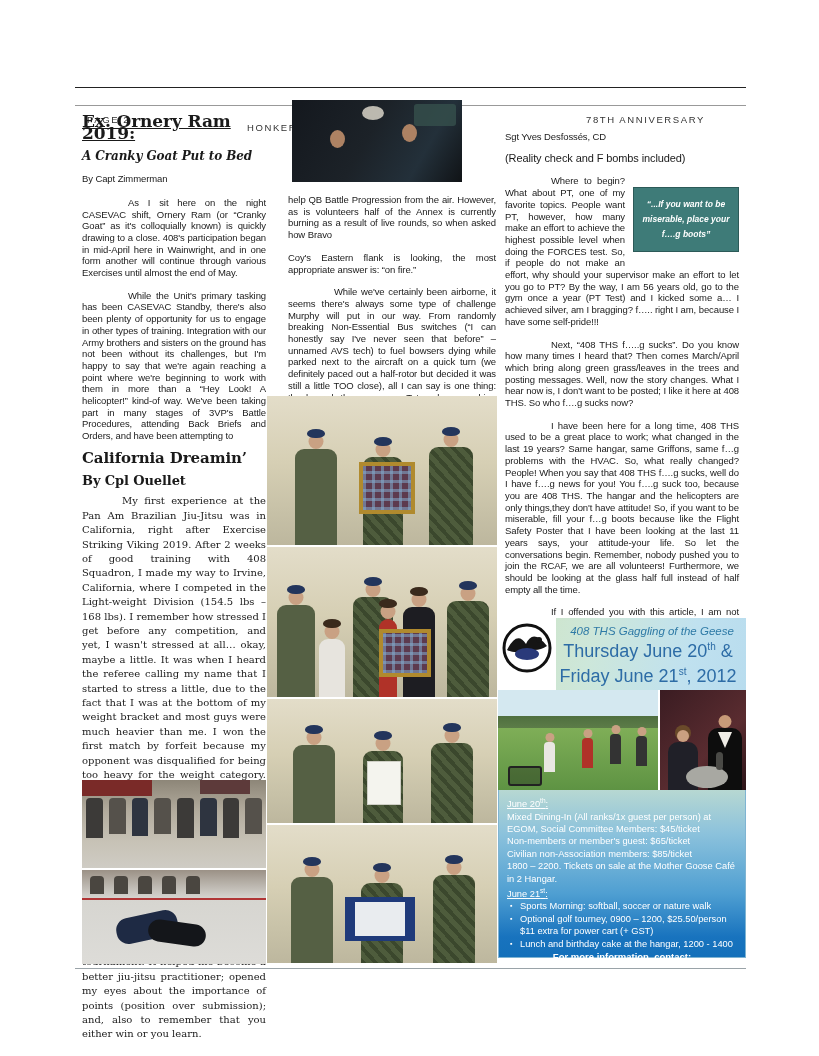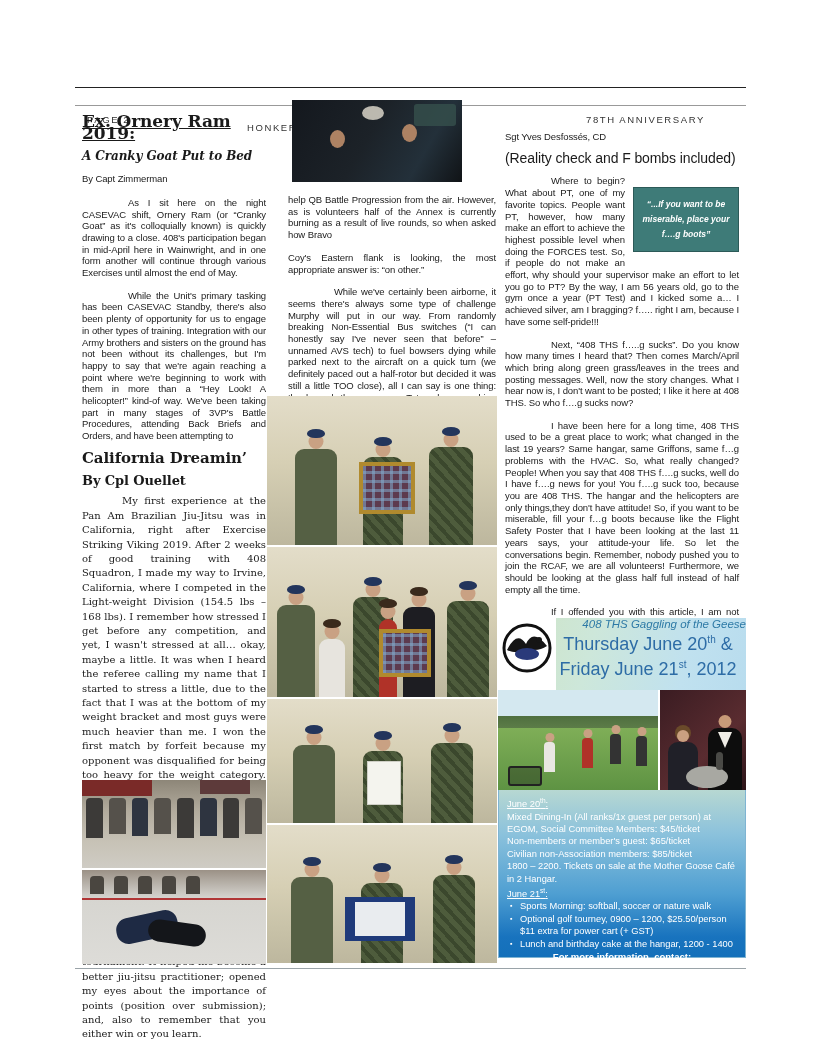--- a/index.html
+++ b/index.html
@@ -31,21 +31,21 @@
   .cal-body{font-family:"DejaVu Serif",serif;font-size:10px;line-height:14.4px;letter-spacing:0;
             text-align:left;text-indent:40px;margin:0;}
   
   .mid-photo-top{position:relative;width:170px;height:82px;margin:2px 0 12px 4px;
                  background:linear-gradient(120deg,#14181e 0%,#1c2228 45%,#23303a 75%,#101316 100%);overflow:hidden;}
   .promo{font-family:"DejaVu Serif",serif;font-size:13.5px;font-weight:normal;text-align:center;
          text-decoration:underline;margin:16px 0 0 0;}
   
   .fs-title{font-size:15px;line-height:17px;font-weight:bold;margin:0 0 5px 0;letter-spacing:0;}
   .fs-byline{font-size:9.5px;margin:0 0 10px 0;}
-  .fs-note{font-size:14px;margin:0 0 11px 0;}
+  .fs-note{font-size:11px;margin:0 0 11px 0;}
   .pull-quote{float:right;width:96px;margin:12px 0 5px 8px;padding:9px 4px;background:#3E7B78;
               border:1px solid #2c5a58;color:#fff;font-style:italic;font-weight:bold;
               font-size:8.5px;line-height:15px;text-align:center;letter-spacing:0;}
   .fs-final{margin-top:13px;text-indent:0;}
   
   .photo{position:absolute;overflow:hidden;}
   .lphoto1{left:82px;top:780px;width:184px;height:88px;
            background:linear-gradient(180deg,#8d8678 0%,#b2ab9d 35%,#c7c2b6 70%,#cfccc4 100%);}
   .lphoto2{left:82px;top:870px;width:184px;height:94px;
            background:linear-gradient(180deg,#9b9186 0%,#d6d5d0 30%,#dddcd8 100%);}
@@ -89,21 +89,21 @@
                           repeating-linear-gradient(90deg,rgba(130,170,205,.55) 0 3px,transparent 3px 9px);}
   .paper{position:absolute;background:#f4f4ee;border:1px solid #cfcfc6;}
   .folder{position:absolute;background:#1f3a7a;}
   .folder span{position:absolute;left:14%;top:12%;width:72%;height:76%;background:#e9ecef;display:block;}
   
   .flyer{position:absolute;left:498px;top:618px;width:248px;height:340px;font-family:"Liberation Sans",sans-serif;}
   .flyer-head{position:relative;height:72px;
               background:linear-gradient(105deg,#cfe3c2 0%,#cde7da 38%,#c0e1ef 75%,#b8dcee 100%);}
   .badge{position:absolute;left:0;top:0;width:58px;height:72px;background:#fff;
          display:flex;align-items:flex-start;justify-content:center;padding-top:2px;box-sizing:border-box;}
-  .flyer-title{margin-left:60px;text-align:right;font-style:italic;
+  .flyer-title{margin-left:60px;padding-top:7px;text-align:center;font-style:italic;
                font-size:11.5px;color:#2e7aa6;}
   .flyer-date{margin-left:52px;text-align:center;font-size:18px;line-height:20.5px;color:#2d6ca6;}
   .flyer-date sup{font-size:10px;}
   .flyer-photos{height:100px;display:flex;gap:2px;background:#fff;}
   .fphoto-left{position:relative;width:160px;overflow:hidden;
                background:linear-gradient(180deg,#d4e8f0 0%,#d4e8f0 26%,#4f6f3f 26%,#5c7c48 38%,#7fae57 38%,#5e9343 100%);}
   .fphoto-right{position:relative;flex:1;overflow:hidden;
                 background:linear-gradient(135deg,#3a1c22 0%,#5a2c30 60%,#2c1418 100%);}
   .walker{position:absolute;bottom:18px;width:11px;height:30px;border-radius:4px 4px 0 0;background:#333;}
   .walker::before{content:"";position:absolute;top:-9px;left:50%;transform:translateX(-50%);
@@ -188,21 +188,21 @@
   </div>
 
   <section class="col col-mid">
     <div class="mid-photo-top">
       <span class="glow"></span>
       <span class="helm"></span>
       <span class="face f1"></span>
       <span class="face f2"></span>
     </div>
     <p>help QB Battle Progression from the air.  However, as is volunteers half of the Annex is currently burning as a result of live rounds, so when asked how Bravo</p>
-    <p>Coy's Eastern flank is looking, the most appropriate answer is: “on other.”</p>
+    <p>Coy's Eastern flank is looking, the most appropriate answer is: “on fire.”</p>
     <p class="indent">While we've certainly been airborne, it seems there's always some type of challenge Murphy will put in our way.  From randomly breaking Non-Essential Bus switches (“I can honestly say I've never seen that before” – unnamed AVS tech) to fuel bowsers dying while parked next to the aircraft on a quick turn (we definitely paced out a half-rotor but decided it was still a little TOO close), all I can say is one thing: thank god there are no Tetrapols screeching around here.</p>
     <h3 class="promo">Promotions / Awards</h3>
   </section>
 
   <div class="mid-photos">
     <div class="mphoto m1">
       <span class="fig olive" style="left:28px;width:42px;height:96px;"></span>
       <span class="fig" style="left:96px;width:40px;height:88px;"></span>
       <span class="fig" style="left:162px;width:44px;height:98px;"></span>
       <span class="frame" style="left:92px;top:66px;width:48px;height:44px;"></span>

